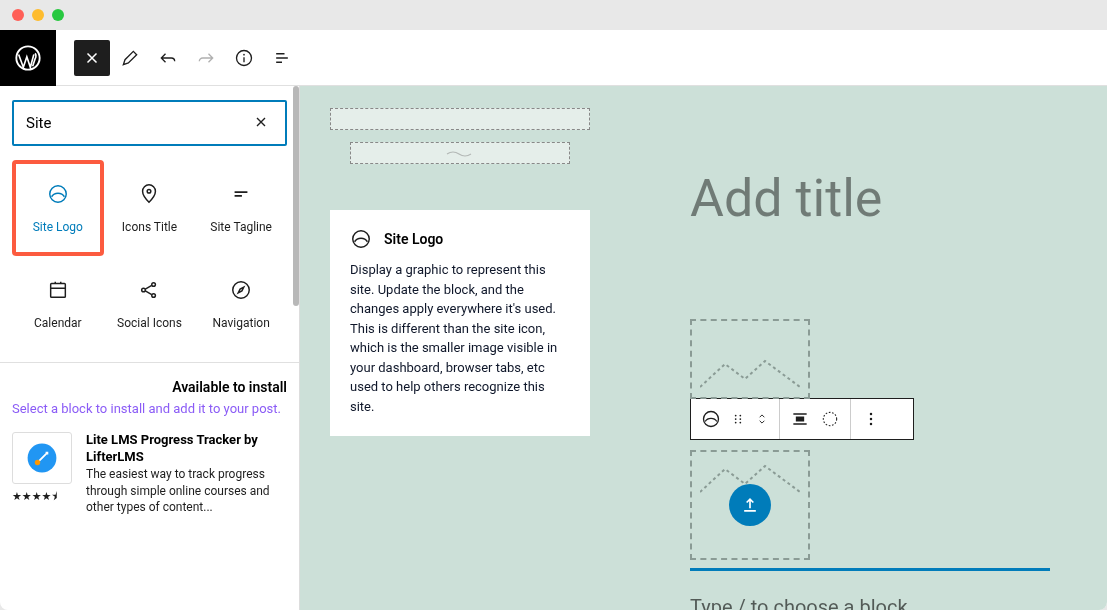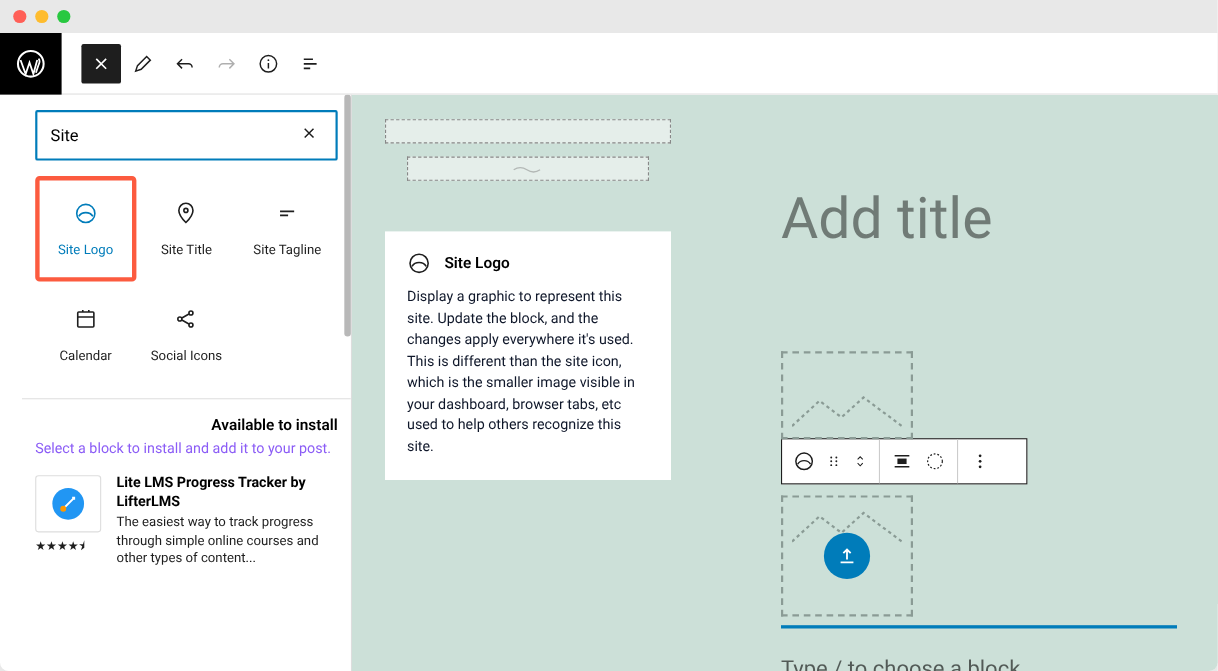--- a/index.html
+++ b/index.html
@@ -8,21 +8,21 @@
 .dot { width: 12px; height: 12px; border-radius: 50%; }
 .dot-red { background: #ff5f57; }
 .dot-yellow { background: #febc2e; }
 .dot-green { background: #28c840; }
 .app { background: #fff; height: 580px; display: flex; flex-direction: column; }
 .toolbar { height: 56px; display: flex; align-items: center; border-bottom: 1px solid #e0e0e0; }
 .wp-logo { width: 56px; height: 56px; background: #000; display: flex; align-items: center; justify-content: center; }
 .tb-group { display: flex; align-items: center; gap: 2px; padding-left: 18px; }
 .tb-btn { width: 36px; height: 36px; display: flex; align-items: center; justify-content: center; border: none; background: transparent; border-radius: 2px; cursor: pointer; }
 .tb-btn.dark { background: #1e1e1e; }
-.content { flex: 1; display: flex; overflow: hidden; margin-left: 20px; }
+.content { flex: 1; display: flex; overflow: hidden; }
 .sidebar { width: 300px; display: flex; flex-direction: column; border-right: 1px solid #ddd; position: relative; overflow-y: auto; }
 .sidebar::after { content: ""; position: absolute; right: 0; top: 0; width: 6px; height: 220px; background: rgba(0,0,0,0.28); border-radius: 3px; }
 .search-container { padding: 14px 12px; }
 .search-box { height: 46px; border: 2px solid #007cba; border-radius: 2px; display: flex; align-items: center; padding: 0 12px; }
 .search-input { flex: 1; border: none; outline: none; font-size: 15px; }
 .clear-btn { background: none; border: none; cursor: pointer; padding: 4px; }
 .block-grid { display: grid; grid-template-columns: repeat(3, 1fr); gap: 0; padding: 0 12px; }
 .block-item { height: 96px; display: flex; flex-direction: column; align-items: center; justify-content: center; gap: 14px; border-radius: 4px; cursor: pointer; }
 .block-item.highlighted { border: 4px solid #fc5b3f; }
 .block-item-icon { width: 24px; height: 24px; display: flex; align-items: center; justify-content: center; }
@@ -139,21 +139,21 @@
           </div>
           <span class="block-item-label">Site Logo</span>
         </div>
         <div class="block-item">
           <div class="block-item-icon">
             <svg width="22" height="22" viewBox="0 0 24 24" fill="none" stroke="#1e1e1e" stroke-width="1.6">
                 <path d="M12 21 C12 21 5 14 5 9 A7 7 0 0 1 19 9 C19 14 12 21 12 21 Z"></path>
                 <circle cx="12" cy="9" r="2"></circle>
               </svg>
           </div>
-          <span class="block-item-label">Site Title</span>
+          <span class="block-item-label">Icons Title</span>
         </div>
         <div class="block-item">
           <div class="block-item-icon">
             <svg width="22" height="22" viewBox="0 0 24 24" fill="none" stroke="#1e1e1e" stroke-width="1.8">
                 <path d="M5 10 H19 M5 14 H13"></path>
               </svg>
           </div>
           <span class="block-item-label">Site Tagline</span>
         </div>
         <div class="block-item">
@@ -168,20 +168,29 @@
         <div class="block-item">
           <div class="block-item-icon">
             <svg width="22" height="22" viewBox="0 0 24 24" fill="none" stroke="#1e1e1e" stroke-width="1.6">
                 <circle cx="6" cy="12" r="2"></circle>
                 <circle cx="17" cy="6" r="2"></circle>
                 <circle cx="17" cy="18" r="2"></circle>
                 <path d="M8 11 L15 7 M8 13 L15 17"></path>
               </svg>
           </div>
           <span class="block-item-label">Social Icons</span>
+        </div>
+        <div class="block-item">
+          <div class="block-item-icon">
+            <svg width="22" height="22" viewBox="0 0 24 24" fill="none" stroke="#1e1e1e" stroke-width="1.6">
+                <circle cx="12" cy="12" r="9"></circle>
+                <path d="M15 9 L11 11 L9 15 L13 13 Z"></path>
+              </svg>
+          </div>
+          <span class="block-item-label">Navigation</span>
         </div>
       </div>
 
       <div class="install-section">
         <div class="install-title">Available to install</div>
         <div class="install-subtitle">Select a block to install and add it to your post.</div>
         <div class="plugin-card">
           <div class="plugin-left">
             <div class="plugin-icon">
               <svg width="36" height="36" viewBox="0 0 40 40">

